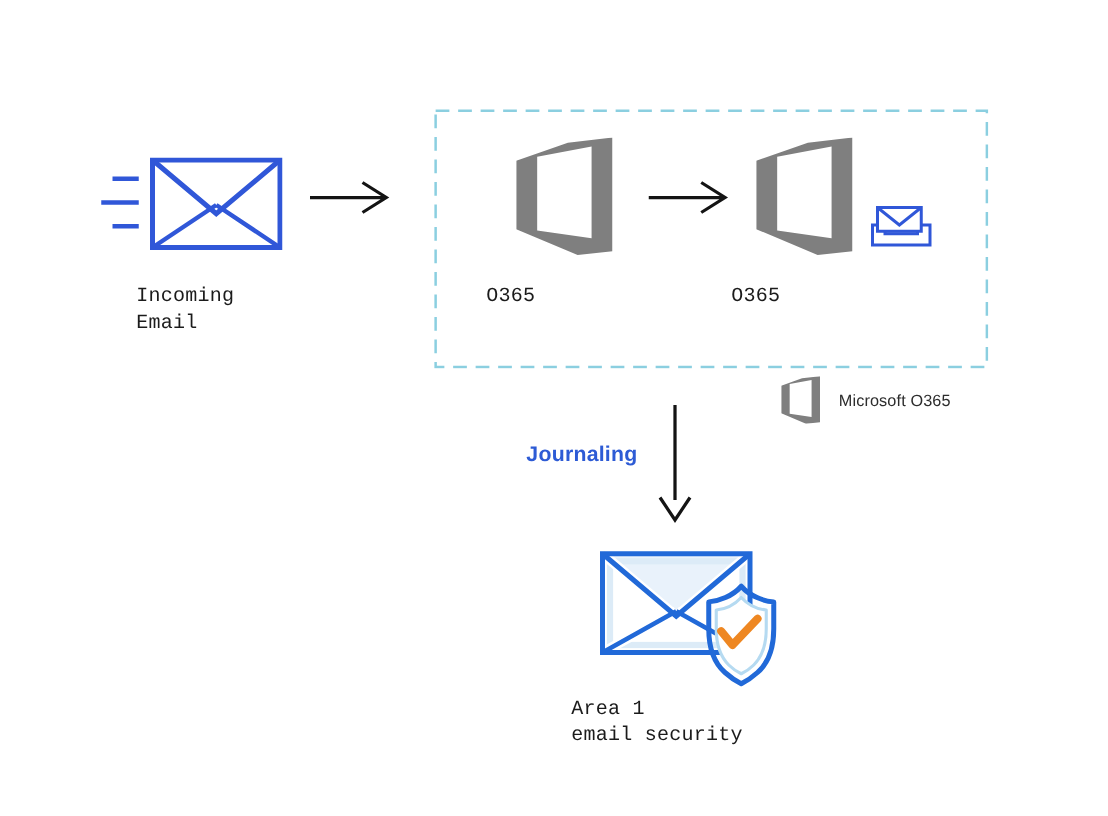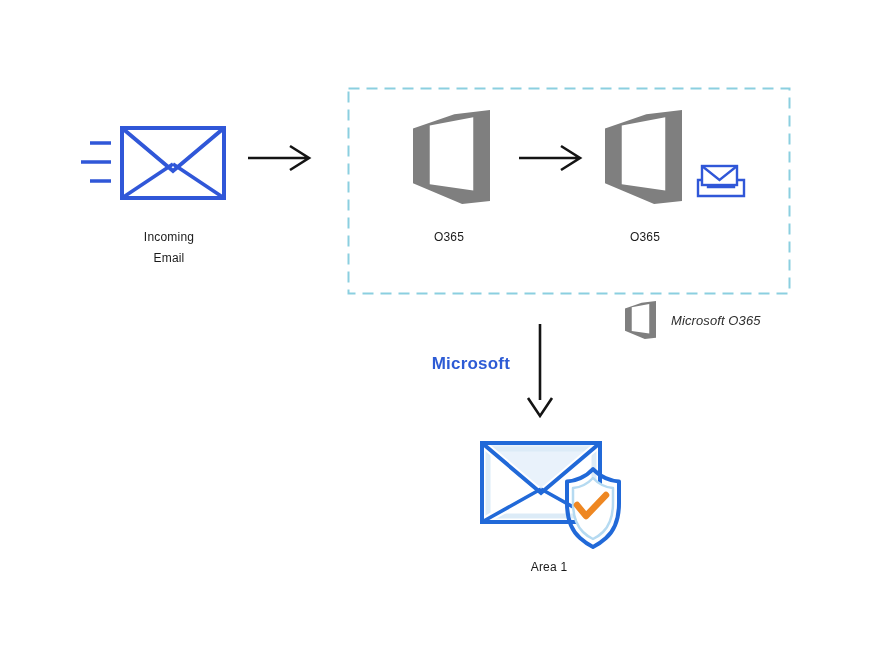--- a/index.html
+++ b/index.html
@@ -8,34 +8,34 @@
     width: 886px;
     height: 653px;
     background: #ffffff;
     font-family: "Liberation Sans", sans-serif;
     overflow: hidden;
   }
   .abs { position: absolute; }
 
   
   .node-label {
-    font-size: 12px;
+    font-size: 16px;
     line-height: 21px;
     color: var(--text-black, #1b1b1b);
-    text-align: center;
     letter-spacing: 0.2px;
+    font-family: Liberation Mono, monospace;
   }
   .journaling-label {
     font-size: 17px;
     font-weight: 700;
     color: var(--journaling-blue, #2d5bd5);
     text-align: right;
     letter-spacing: 0.2px;
   }
-  .legend-row { display: flex; align-items: center; gap: 15px; font-style: italic; }
+  .legend-row { display: flex; align-items: center; gap: 15px; }
   .legend-label {
     font-size: 13px;
     color: #2d2d2d;
     letter-spacing: 0.1px;
   }
 
   
   .st-mail  { stroke: var(--mail-blue, #3057d8); fill: none; }
   .st-area  { stroke: var(--area1-blue, #2169d8); fill: none; }
   .st-arrow { stroke: var(--arrow-black, #141414); fill: none; }
@@ -105,21 +105,21 @@
     <div>O365</div>
   </div>
 
   <div class="abs legend-row" style="left:625px; top:301px">
     <svg width="31" height="38" viewBox="13 6 69 91" preserveAspectRatio="none">
       <use href="#office-logo"></use>
     </svg>
     <span class="legend-label">Microsoft O365</span>
   </div>
 
-  <div class="abs journaling-label" style="left:395px; top:354px; width:115px">Microsoft</div>
+  <div class="abs journaling-label" style="left:395px; top:354px; width:115px">Journaling</div>
 
   <svg class="abs" style="left:526px; top:324px" width="28" height="95" viewBox="0 0 28 95">
     <path class="st-arrow" stroke-width="2.6" d="M14 0 V76 M2 74 L14 92 L26 74"></path>
   </svg>
 
   <svg class="abs" style="left:478px; top:440px" width="150" height="112" viewBox="0 0 150 112">
 
     <rect class="fl-white" x="4" y="3" width="118" height="79"></rect>
     <path class="fl-light" d="M4 3 L122 3 L63 53 Z"></path>
     <rect x="10" y="9" width="106" height="67" fill="none" stroke="var(--inset-blue, #dcebf7)" stroke-width="5"></rect>
@@ -128,17 +128,18 @@
     <path class="st-area" stroke-width="4" d="M4 3 L63 53 L122 3"></path>
     <rect class="st-area" x="4" y="3" width="118" height="79" stroke-width="4"></rect>
 
     <path d="M115 29 C108 37 97 41 89 41.5 L89 63 C89 80 94 91 102 98 C107 102.5 111 105 115 107
              C119 105 123 102.5 128 98 C136 91 141 80 141 63 L141 41.5 C133 41 122 37 115 29 Z" fill="var(--shield-fill, #dceef9)" class="st-area" stroke-width="4" stroke-linejoin="round"></path>
     <path d="M115 38 C109 44.5 101 47.5 95 48 L95 63 C95 77 99 86 105 92 C108.5 95.5 112 97.5 115 99
              C118 97.5 121.5 95.5 125 92 C131 86 135 77 135 63 L135 48 C129 47.5 121 44.5 115 38 Z" fill="#ffffff" stroke="var(--inner-shield-stroke, #b5daf1)" stroke-width="2.5" stroke-linejoin="round"></path>
     <path d="M99 65 L108 76 L128 55" fill="none" stroke="var(--check-orange, #ee8722)" stroke-width="6.5" stroke-linecap="round" stroke-linejoin="round"></path>
   </svg>
 
-  <div class="abs node-label" style="left:469px; top:557px; width:160px">
+  <div class="abs node-label" style="left:457px; top:557px; width:160px">
     <div>Area 1</div>
+    <div>email security</div>
   </div>
 
 </div>
 
 </body></html>

